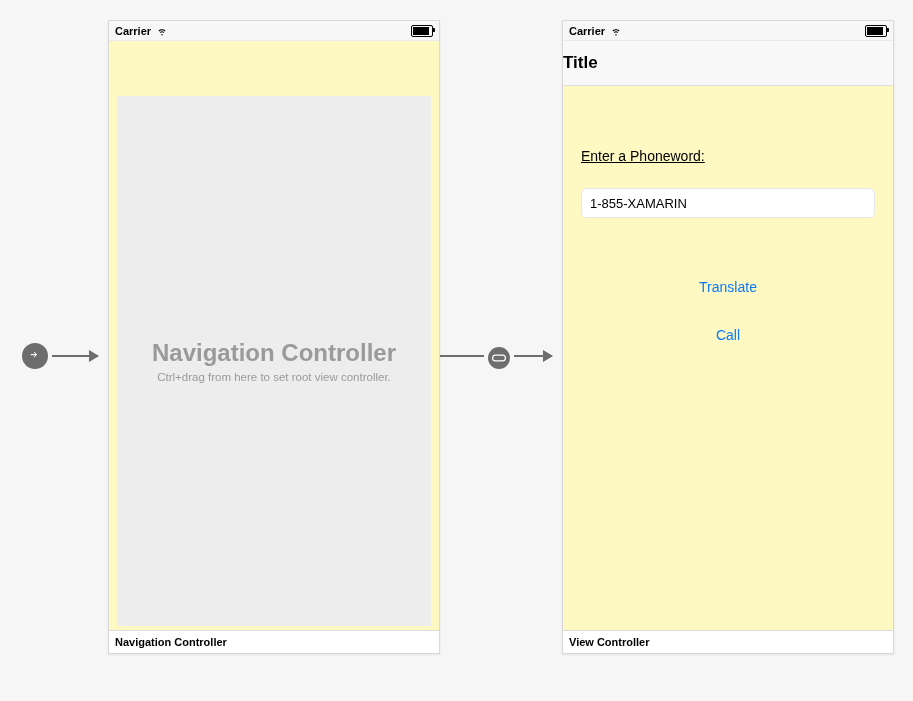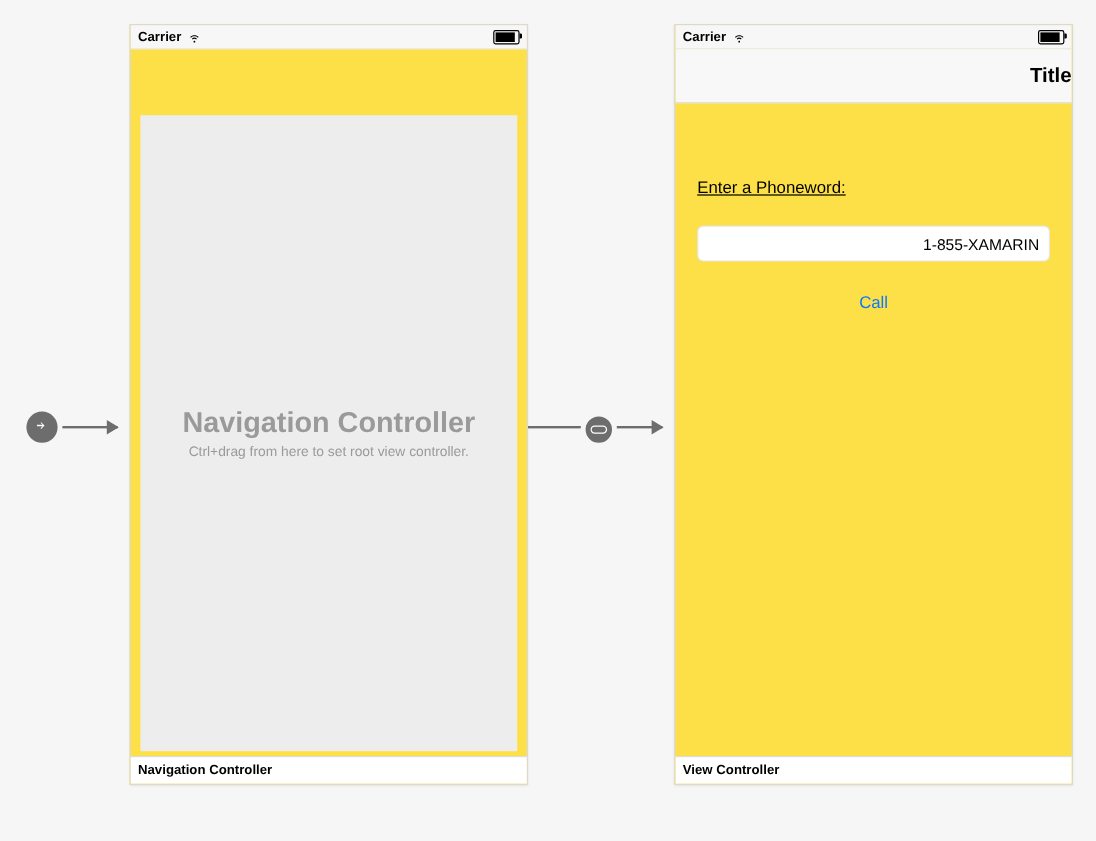--- a/index.html
+++ b/index.html
@@ -15,21 +15,21 @@
     position: relative;
     width: 913px;
     height: 701px;
   }
 
   
   .scene {
     position: absolute;
     width: 330px;
     height: 632px;
-    background: #fde047;
+    background: #fef9c3;
     border: 1px solid #d9d9d9;
     box-shadow: 0 1px 2px rgba(0,0,0,0.08);
   }
   .scene-left  { left: 108px; top: 20px; }
   .scene-right { left: 562px; top: 20px; }
 
   
   .statusbar {
     height: 20px;
     width: 100%;
@@ -72,21 +72,21 @@
   }
 
   
   .navbar {
     height: 44px;
     width: 100%;
     border-bottom: 1px solid #e0e0e0;
     background: #f8f8f8;
     display: flex;
     align-items: center;
-    justify-content: flex-end;
+    justify-content: flex-start;
   }
   .navbar-title {
     font-size: 17px;
     font-weight: 700;
     color: #000;
   }
 
   
   .nav-content {
     margin: 55px 8px 8px 8px;
@@ -122,21 +122,20 @@
     margin-top: 24px;
     width: 100%;
     height: 30px;
     border: 1px solid #e6e6e6;
     border-radius: 5px;
     font-size: 13px;
     padding: 14px 8px;
     box-sizing: border-box;
     color: #000;
     outline: none;
-    text-align: right;
   }
   .ios-button {
     display: block;
     width: 100%;
     background: none;
     border: none;
     font-size: 14px;
     color: #0b79ff;
     text-align: center;
     cursor: pointer;
@@ -257,20 +256,21 @@
         </span>
     </div>
 
     <div class="navbar">
       <span class="navbar-title">Title</span>
     </div>
 
     <div class="vc-content">
       <div class="prompt-label">Enter a Phoneword:</div>
       <input class="phone-input" type="text" value="1-855-XAMARIN" style="">
+      <button class="ios-button btn-translate">Translate</button>
       <button class="ios-button btn-call">Call</button>
     </div>
 
     <div class="scene-label">
       <span>View Controller</span>
     </div>
   </div>
 
 </div>
 

